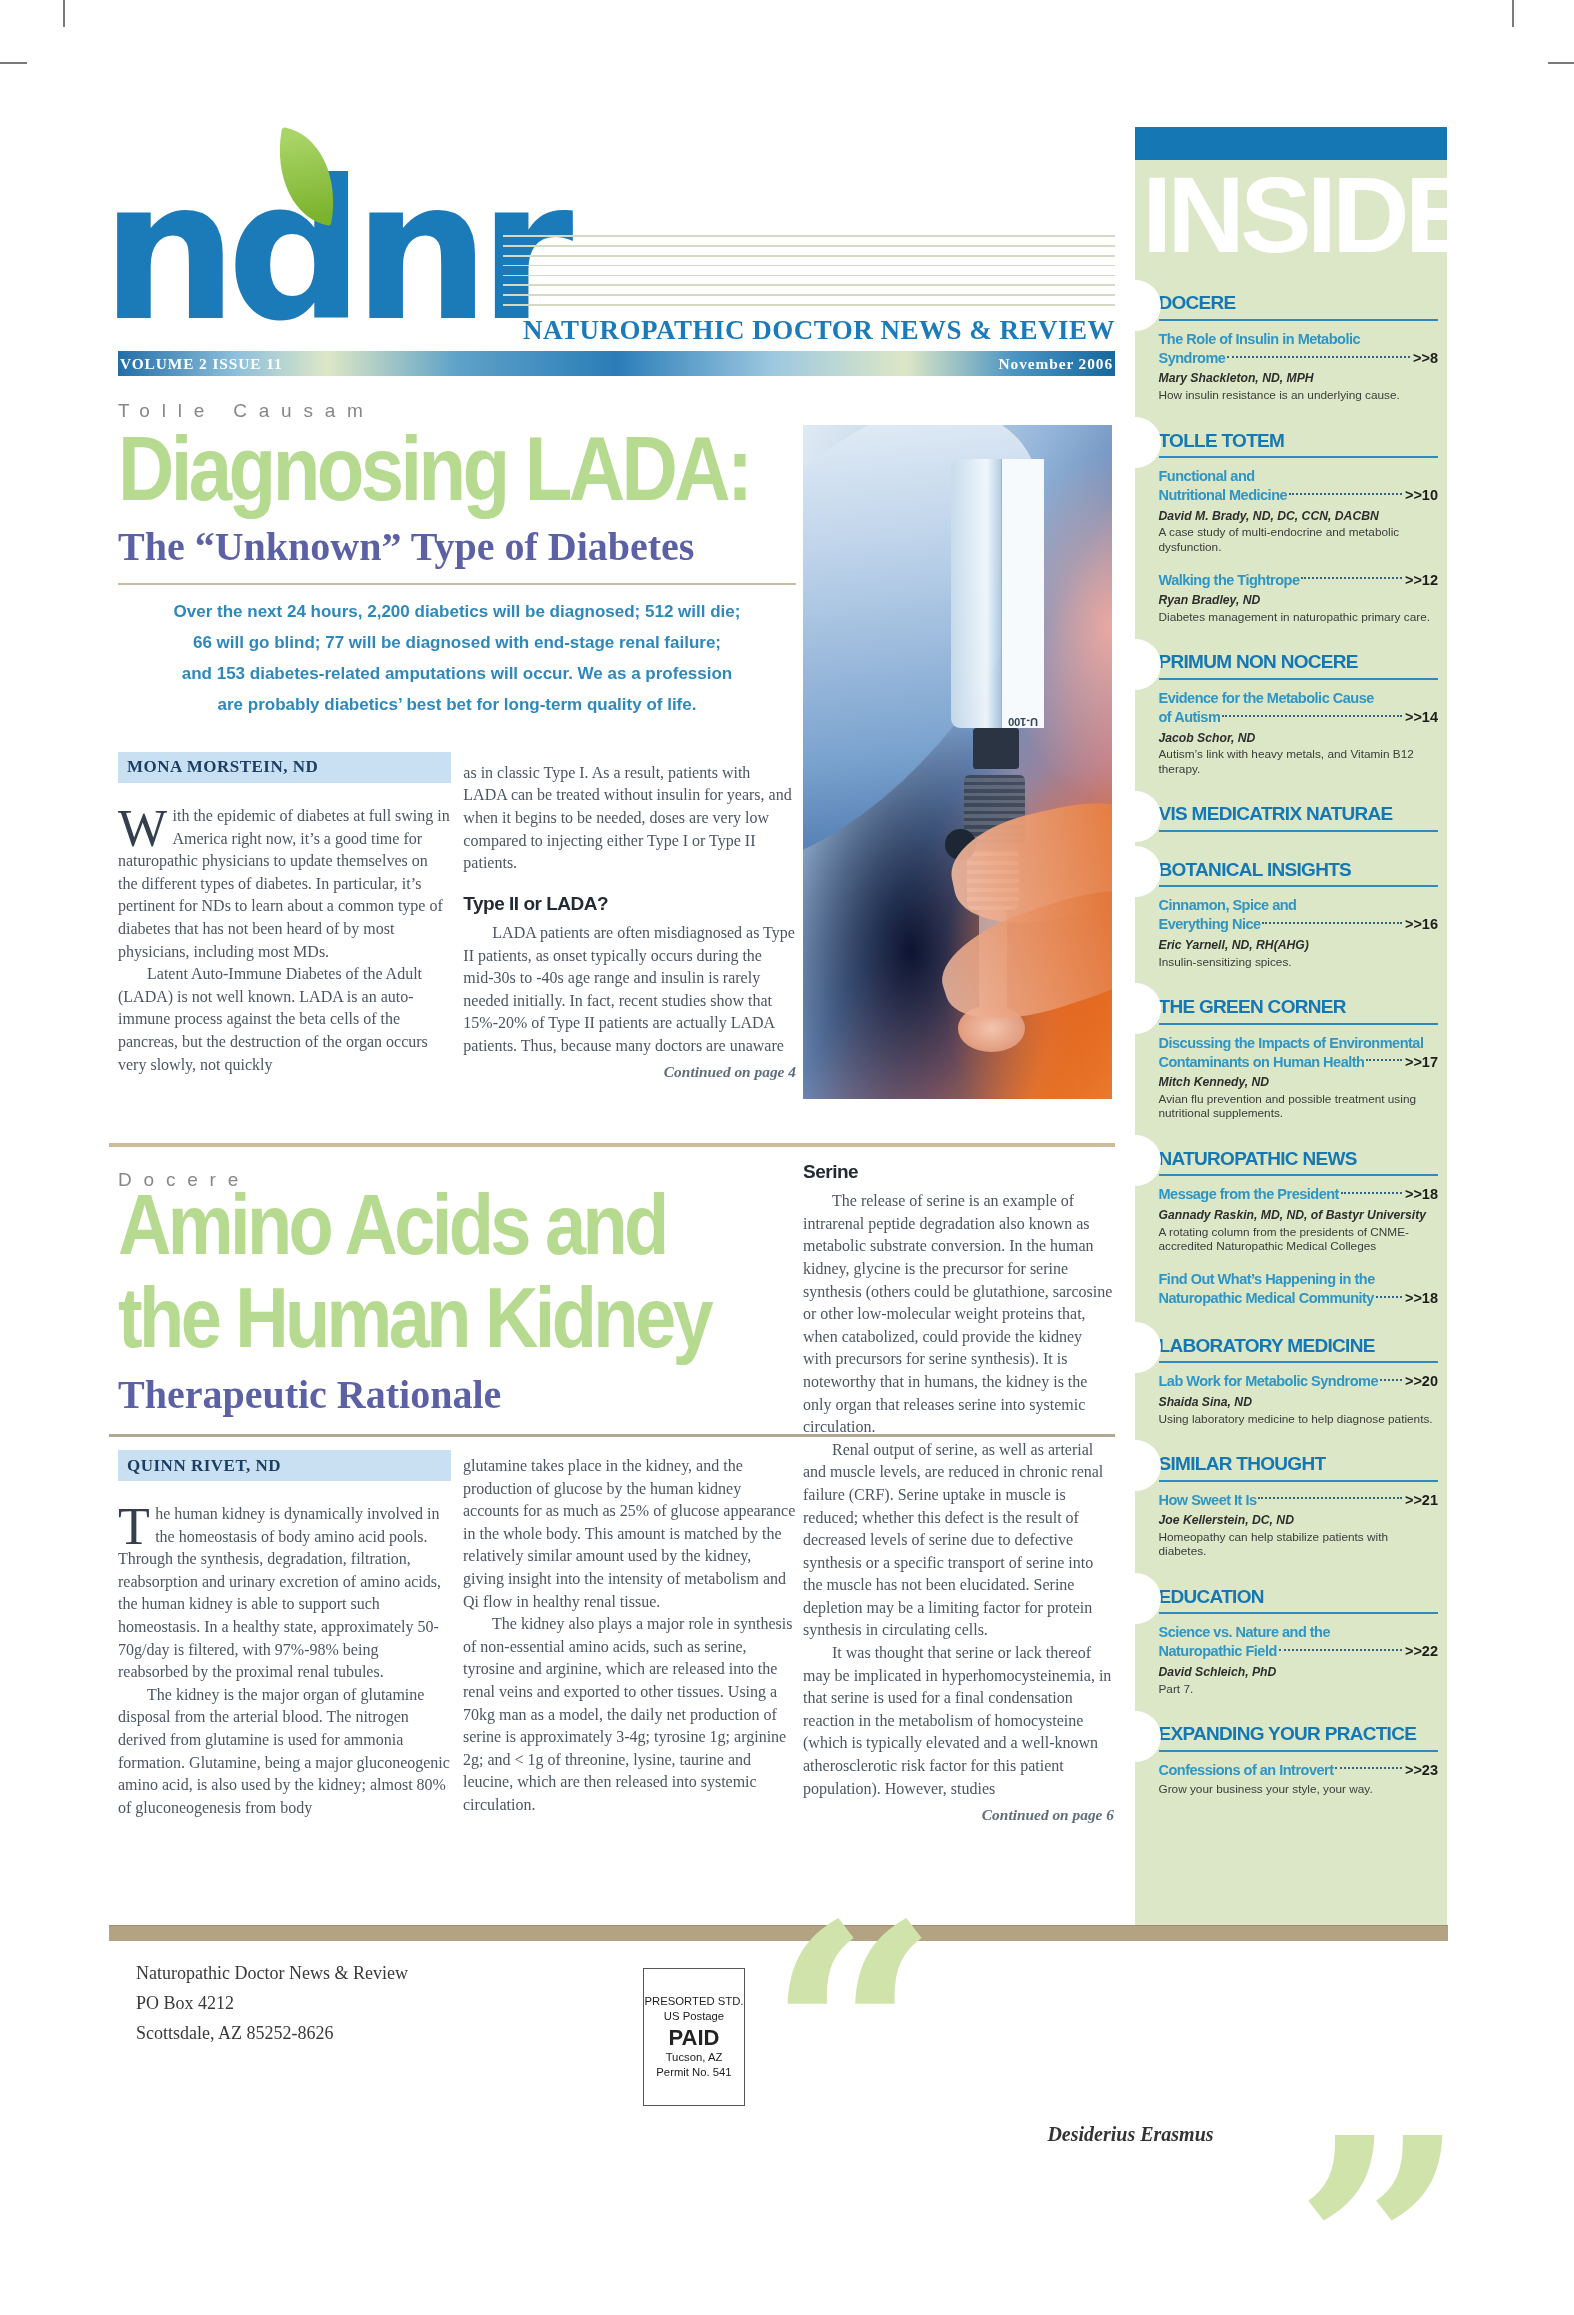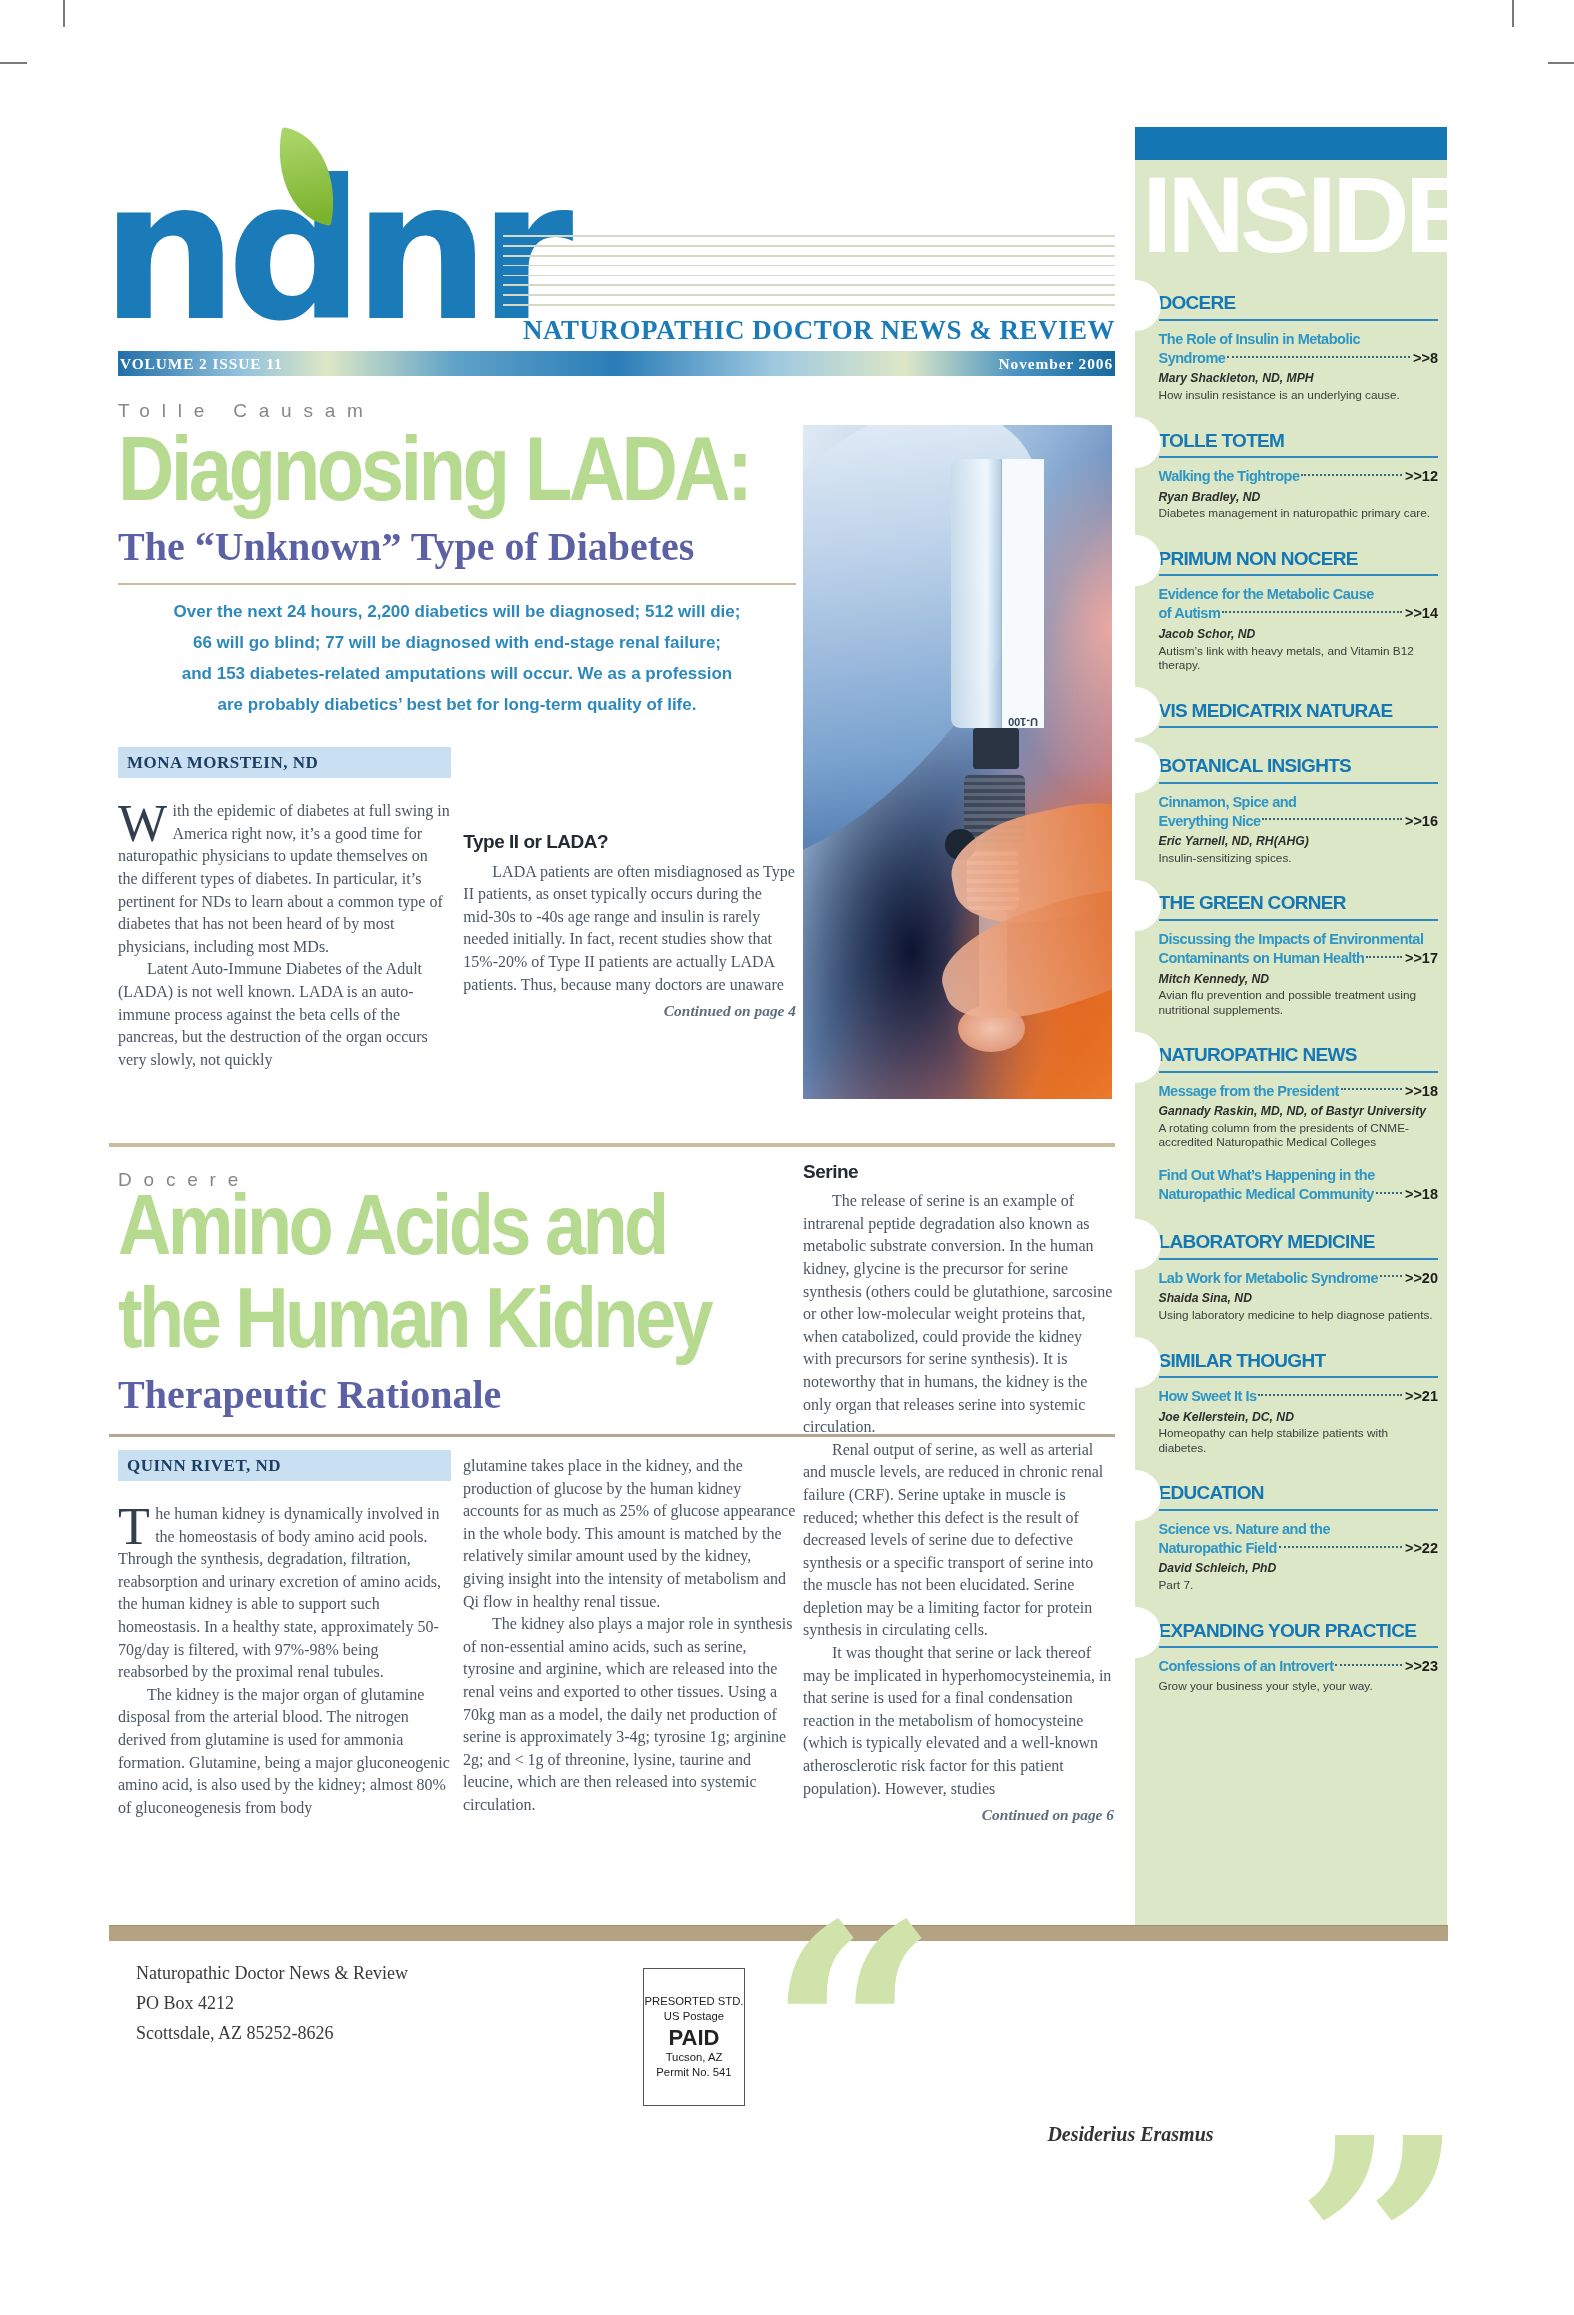--- a/index.html
+++ b/index.html
@@ -179,20 +179,21 @@
       <div>and 153 diabetes-related amputations will occur. We as a profession</div>
       <div>are probably diabetics’ best bet for long-term quality of life.</div>
     </div>
     <div class="cols">
       <div class="col">
         <div class="byline-box">MONA MORSTEIN, ND</div>
         <p class="body-p"><span class="dropcap">W</span><span>ith the epidemic of diabetes at full swing in America right now, it’s a good time for naturopathic physicians to update themselves on the different types of diabetes. In particular, it’s pertinent for NDs to learn about a common type of diabetes that has not been heard of by most physicians, including most MDs.</span></p>
         <p class="body-p indent">Latent Auto-Immune Diabetes of the Adult (LADA) is not well known. LADA is an auto-immune process against the beta cells of the pancreas, but the destruction of the organ occurs very slowly, not quickly</p>
       </div>
       <div class="col pad-top">
+        <p class="body-p">as in classic Type I. As a result, patients with LADA can be treated without insulin for years, and when it begins to be needed, doses are very low compared to injecting either Type I or Type II patients.</p>
         <div class="sub-head">Type II or LADA?</div>
         <p class="body-p indent">LADA patients are often misdiagnosed as Type II patients, as onset typically occurs during the mid-30s to -40s age range and insulin is rarely needed initially. In fact, recent studies show that 15%-20% of Type II patients are actually LADA patients. Thus, because many doctors are unaware</p>
         <div class="continued">Continued on page 4</div>
       </div>
     </div>
   </div>
 
   <div class="photo">
     <div class="hand-shape"></div>
     <div class="vial">
@@ -254,20 +255,30 @@
               <span class="pg">&gt;&gt;8</span>
             </div>
           <div class="toc-author">Mary Shackleton, ND, MPH</div>
           <div class="toc-desc">How insulin resistance is an underlying cause.</div>
         </div>
       </div>
 
       <div class="sb-section">
         <h3>TOLLE TOTEM</h3>
         <div class="toc-item">
+          <div class="toc-l1">Functional and</div>
+          <div class="toc-row">
+              <span class="toc-l2">Nutritional Medicine</span>
+              <span class="dots"></span>
+              <span class="pg">&gt;&gt;10</span>
+            </div>
+          <div class="toc-author">David M. Brady, ND, DC, CCN, DACBN</div>
+          <div class="toc-desc">A case study of multi-endocrine and metabolic dysfunction.</div>
+        </div>
+        <div class="toc-item">
           <div class="toc-row">
               <span class="toc-l2">Walking the Tightrope</span>
               <span class="dots"></span>
               <span class="pg">&gt;&gt;12</span>
             </div>
           <div class="toc-author">Ryan Bradley, ND</div>
           <div class="toc-desc">Diabetes management in naturopathic primary care.</div>
         </div>
       </div>
 

